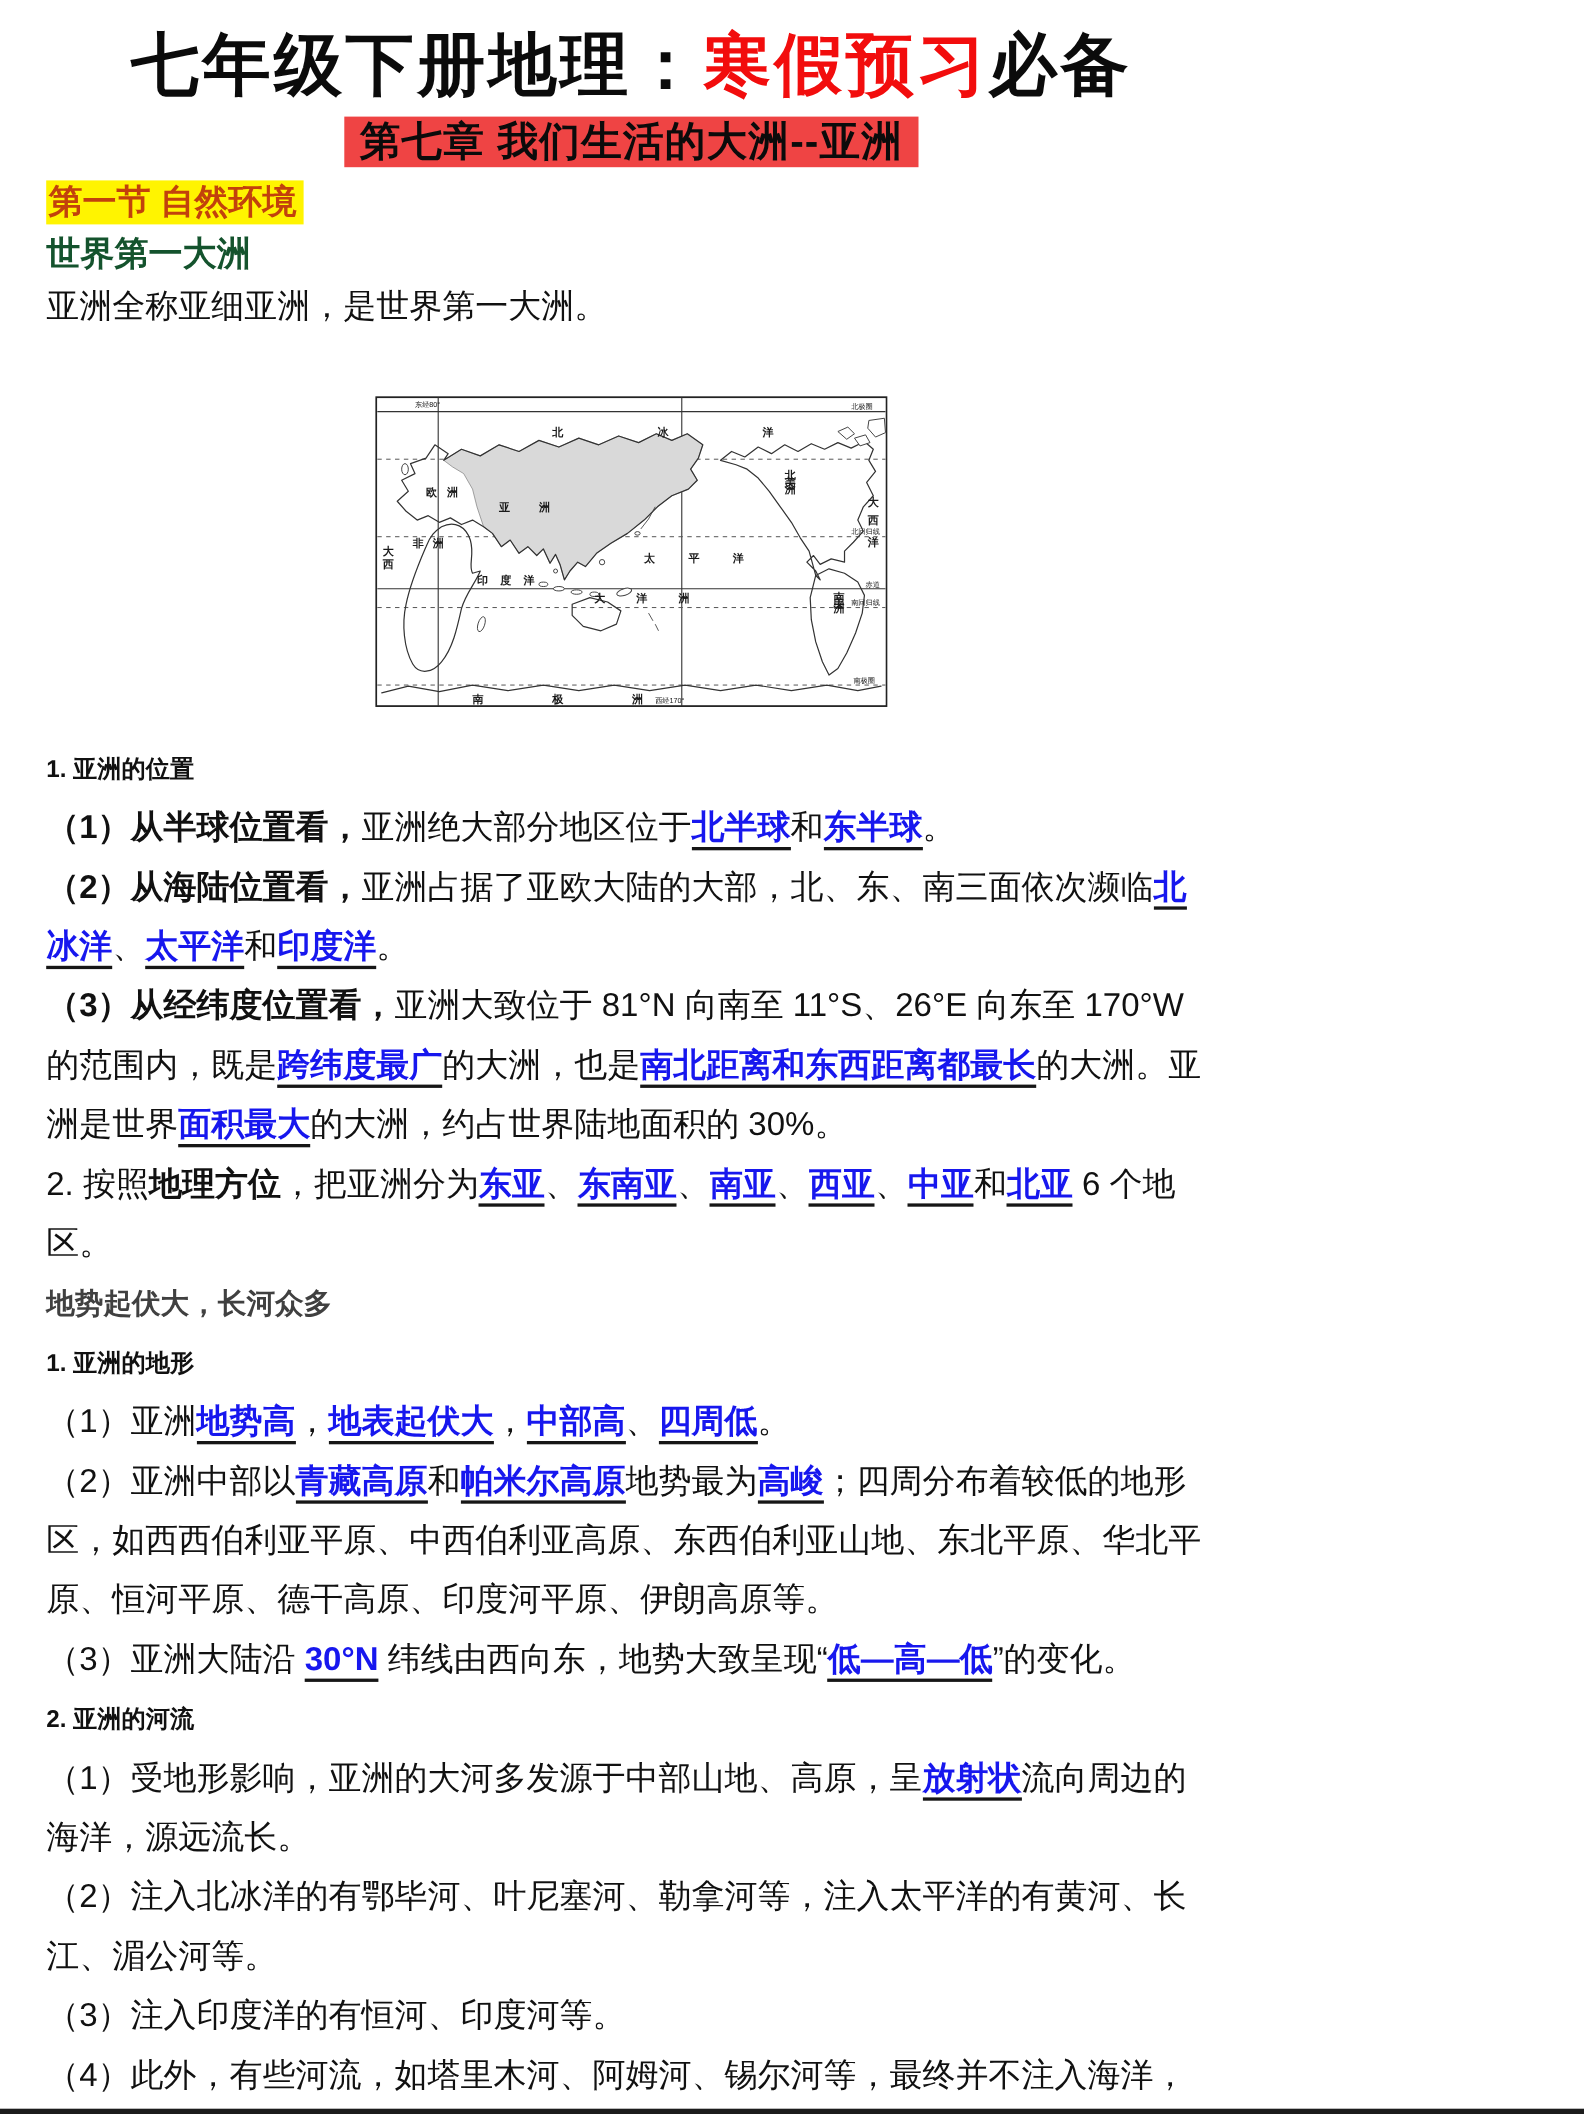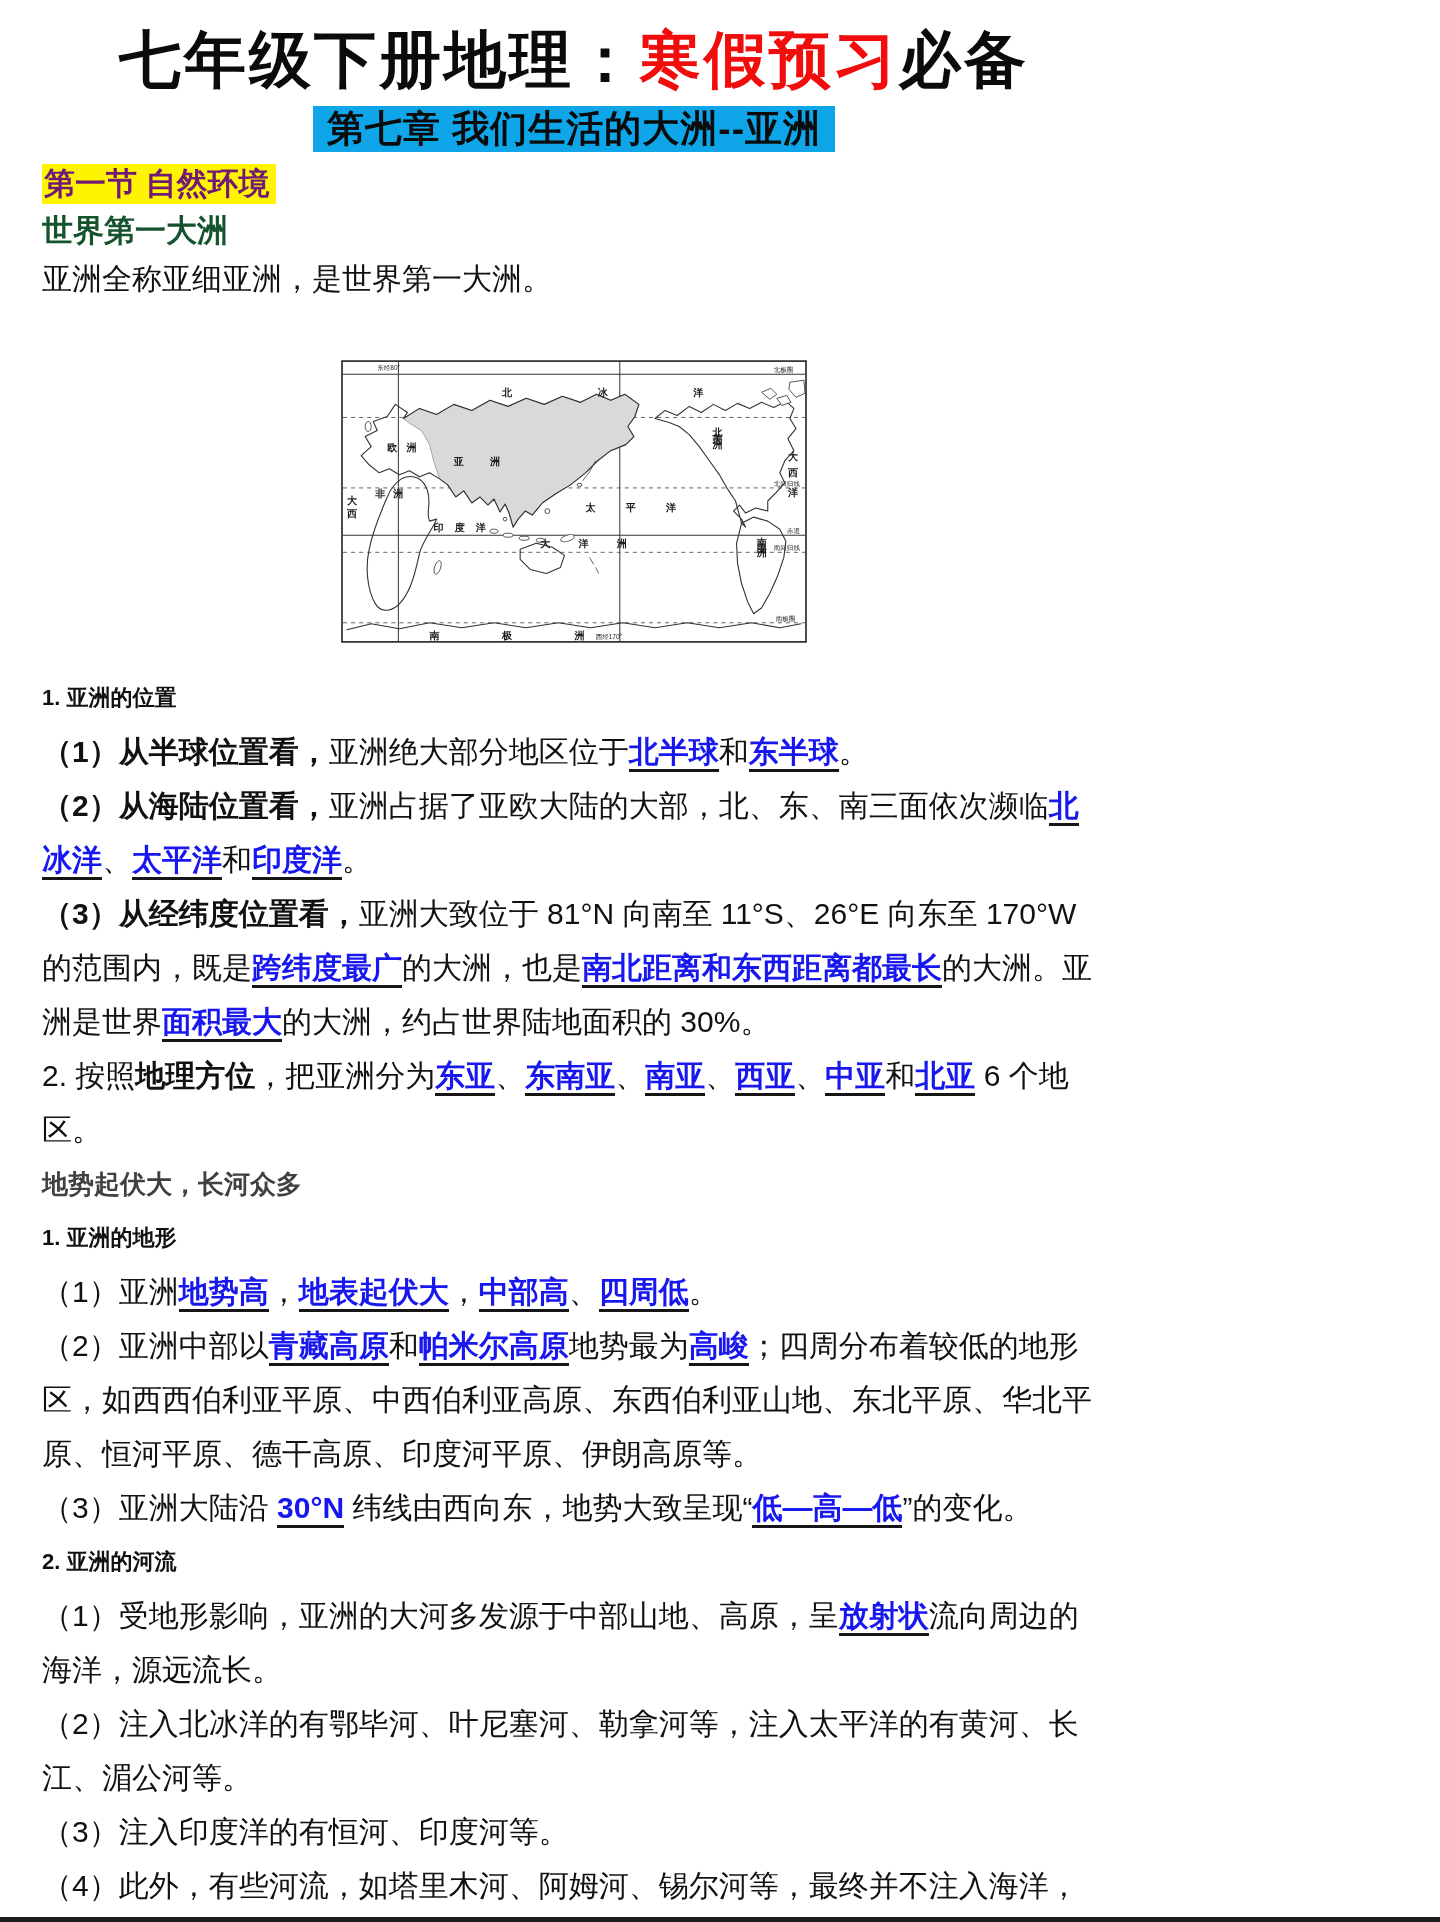--- a/index.html
+++ b/index.html
@@ -11,26 +11,26 @@
   }
   .page { width:1148px; height:1922px; position:relative; }
   .doc-title {
     padding-top:22px; text-align:center;
     font-size:62px; line-height:76px; font-weight:900; letter-spacing:3px;
     color:#0b0b0b;
   }
   .doc-title .red { color:#f20d0d; }
   .chapter-row { text-align:center; margin-top:8px; }
   .chapter-band {
-    display:inline-block; background:#0ea5e9; color:#0b0b0b;
+    display:inline-block; background:#ef4444; color:#0b0b0b;
     font-size:37px; line-height:46px; font-weight:800; padding:0 14px; letter-spacing:1px;
   }
   .content { padding:0 42px; }
   .sec-yellow {
-    display:inline-block; background:#fff400; color:#701a75;
+    display:inline-block; background:#fff400; color:#c2410c;
     font-size:31px; line-height:40px; font-weight:800; margin-top:12px; padding:0 6px 0 2px;
   }
   .red-head {
     color:#14532d; font-size:31px; line-height:42px; font-weight:800; margin-top:6px;
   }
   .red-head2 {
     color:#404040; font-size:26px; line-height:54px; font-weight:800;
   }
   .para { font-size:30px; line-height:54px; font-weight:400; text-align:left; }
   .h-bold { font-size:22px; line-height:54px; font-weight:800; }

